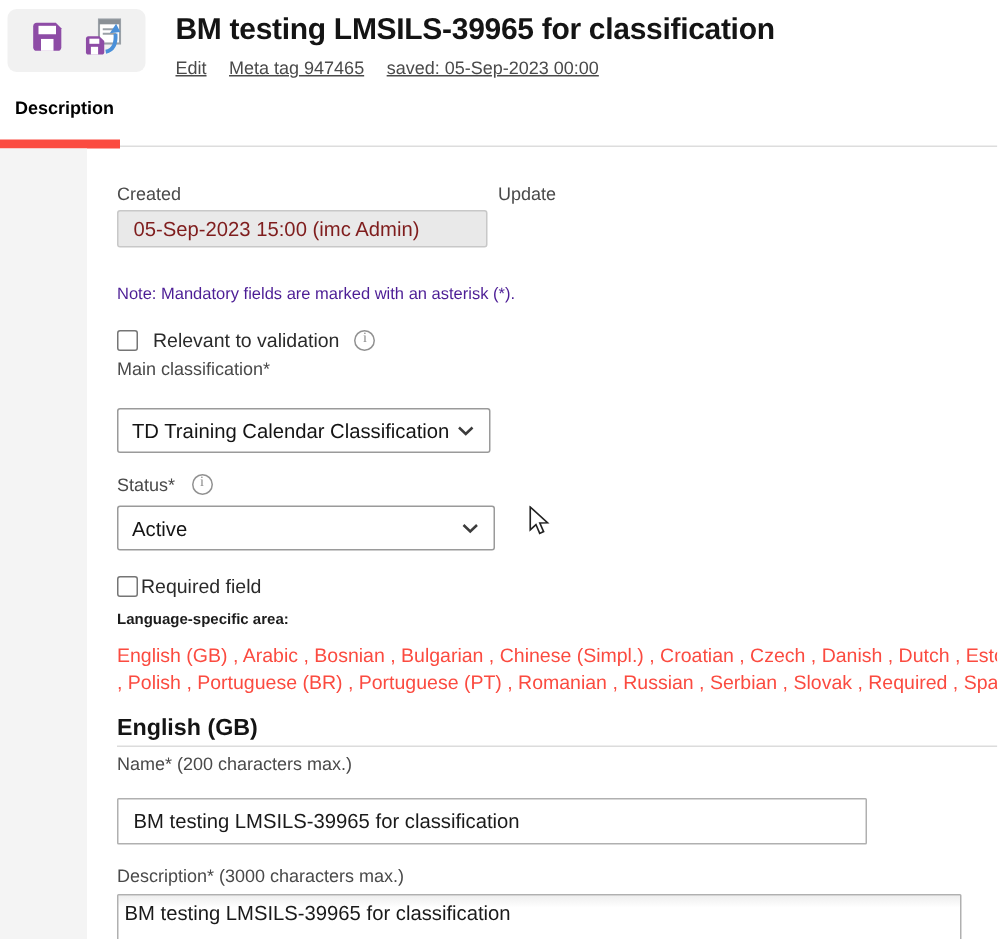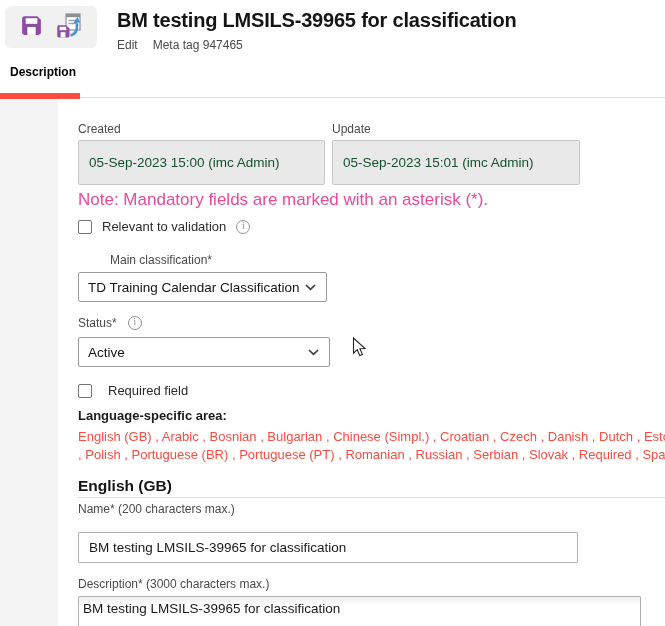--- a/index.html
+++ b/index.html
@@ -8,55 +8,55 @@
   .page { position:relative; width:665px; height:626px; overflow:hidden; background:#fff; }
 
   
   .toolbar { position:absolute; left:5px; top:6px; width:92px; height:42px;
              background:#f1f1f1; border-radius:6px; display:flex; align-items:center;
              justify-content:center; gap:12px; }
   .icon-btn { display:flex; align-items:center; justify-content:center; cursor:pointer; }
   .page-title { position:absolute; left:117px; top:9px; font-size:20px; font-weight:700;
                 color:#141414; letter-spacing:-0.2px; white-space:nowrap; }
   .meta-line { position:absolute; left:117px; top:38px; font-size:12px; color:#4a4a4a;
-               display:flex; gap:15px; white-space:nowrap; }
+               display:flex; gap:15px; white-space:nowrap;text-decoration:underline; }
 
   
   .tab-label { position:absolute; left:10px; top:65px; font-size:12px; font-weight:700;
                color:#000000; cursor:pointer; }
   .tab-line { position:absolute; left:0; top:97px; width:665px; height:1px; background:#ddd; }
   .tab-underline { position:absolute; left:0; top:93px; width:80px; height:6px; background:#fb4b40; }
 
   
   .sidebar { position:absolute; left:0; top:99px; width:58px; height:527px; background:#f4f4f4; }
 
   .label { font-size:12px; color:#4a4a4a; }
   .abs { position:absolute; }
 
-  .readonly-field { height:45px; background:#e9e9e9; border:1px solid #c8c8c8; border-radius:2px;
-                    display:flex; align-items:center; padding-left:10px; font-size:13.5px; color:#14532d; }
+  .readonly-field { height:25px; background:#e9e9e9; border:1px solid #c8c8c8; border-radius:2px;
+                    display:flex; align-items:center; padding-left:10px; font-size:13.5px; color:#7f1d1d; }
 
-  .note { font-size:17px; color:#ec4899; }
+  .note { font-size:11px; color:#4c1d95; }
 
   .checkbox-row { display:flex; align-items:center; }
   input[type="checkbox"] { appearance:none; -webkit-appearance:none; width:14px; height:14px;
                            border:1px solid #757575; border-radius:2px; background:#fff; cursor:pointer; }
   .cb-label { font-size:13px; color:#2b2b2b; }
 
   .info-icon { width:14px; height:14px; border:1px solid #919191; border-radius:50%;
                color:#8a8a8a; font-size:9.5px; font-family:"Liberation Serif", serif;
                display:inline-flex; align-items:center; justify-content:center; line-height:1; }
 
   .select-box { height:30px; background:#fff; border:1px solid #9a9a9a; border-radius:2px;
                 display:flex; align-items:center; padding:0 10px 0 9px; font-size:13.5px;
                 color:#141414; cursor:pointer; }
   .select-box .sel-text { flex:1; white-space:nowrap; overflow:hidden; }
   .select-box svg { flex:0 0 auto; margin-left:6px; }
 
-  .lang-head { font-size:13px; font-weight:700; color:#1c1c1c; }
+  .lang-head { font-size:10px; font-weight:700; color:#1c1c1c; }
   .lang-line { font-size:13px; color:#fb4b40; white-space:nowrap; line-height:17.5px; }
   .lang-link { color:#fb4b40; text-decoration:none; cursor:pointer; }
 
   .section-heading { font-size:15.5px; font-weight:700; color:#141414; }
   .section-rule { position:absolute; height:1px; background:#dcdcdc; }
 
   .text-input { height:31px; width:100%; border:1px solid #b0b0b0; border-radius:1px;
                 font-family:"Liberation Sans", sans-serif; font-size:13.5px; color:#1a1a1a;
                 padding-left:10px; background:#fff; outline:none; }
   .text-area { width:100%; height:60px; border:1px solid #b0b0b0; border-radius:1px;
@@ -95,63 +95,63 @@
           <polygon points="17.2,11.2 21.4,4.9 24.2,10.4" fill="#4a90d9"></polygon>
         </svg>
       </span>
     </div>
   </div>
 
   <h1 class="page-title">BM testing LMSILS-39965 for classification</h1>
   <div class="meta-line">
     <span>Edit</span>
     <span>Meta tag 947465</span>
+    <span>saved: 05-Sep-2023 00:00</span>
   </div>
 
   <div class="tab-label">Description</div>
   <div class="tab-line"></div>
   <div class="tab-underline"></div>
 
   <div class="sidebar"></div>
 
   <div class="abs label" style="left:78px; top:122px;">Created</div>
   <div class="abs readonly-field" style="left:78px; top:140px; width:247px;">05-Sep-2023 15:00 (imc Admin)</div>
   <div class="abs label" style="left:332px; top:122px;">Update</div>
-  <div class="abs readonly-field" style="left:332px; top:140px; width:248px;">05-Sep-2023 15:01 (imc Admin)</div>
 
   <div class="abs note" style="left:78px; top:190px;">Note: Mandatory fields are marked with an asterisk (*).</div>
 
   <div class="abs checkbox-row" style="left:78px; top:219px;">
     <input type="checkbox" style="">
     <span class="cb-label" style="margin-left:10px;">Relevant to validation</span>
     <span class="info-icon" style="margin-left:10px;">i</span>
   </div>
 
-  <div class="abs label" style="left:78px; top:253px;margin-left:32px;">Main classification*</div>
+  <div class="abs label" style="left:78px; top:239px;">Main classification*</div>
   <div class="abs select-box" style="left:78px; top:272px; width:249px;">
     <span class="sel-text">TD Training Calendar Classification1</span>
     <svg width="11" height="7" viewBox="0 0 11 7">
         <polyline points="1,1 5.5,5.3 10,1" fill="none" stroke="#3c3c3c" stroke-width="1.7"></polyline>
       </svg>
   </div>
 
   <div class="abs checkbox-row" style="left:78px; top:316px;justify-content:space-between;">
     <span class="label">Status*</span>
     <span class="info-icon" style="margin-left:11px;">i</span>
   </div>
   <div class="abs select-box" style="left:78px; top:337px; width:252px;">
     <span class="sel-text">Active</span>
     <svg width="11" height="7" viewBox="0 0 11 7">
         <polyline points="1,1 5.5,5.3 10,1" fill="none" stroke="#3c3c3c" stroke-width="1.7"></polyline>
       </svg>
   </div>
 
   <div class="abs checkbox-row" style="left:78px; top:383px;">
     <input type="checkbox" style="">
-    <span class="cb-label" style="margin-left:16px;">Required field</span>
+    <span class="cb-label" style="margin-left:2px;">Required field</span>
   </div>
 
   <div class="abs lang-head" style="left:78px; top:408px;">Language-specific area:</div>
   <div class="abs" style="left:78px; top:428px; width:587px; overflow:hidden;">
     <div class="lang-line"><a class="lang-link">English (GB)</a> , <a class="lang-link">Arabic</a> , <a class="lang-link">Bosnian</a> , <a class="lang-link">Bulgarian</a> , <a class="lang-link">Chinese (Simpl.)</a> , <a class="lang-link">Croatian</a> , <a class="lang-link">Czech</a> , <a class="lang-link">Danish</a> , <a class="lang-link">Dutch</a> , <a class="lang-link">Estonian</a> ,  ,  ,  ,  ,  ,  ,  ,  , </div>
     <div class="lang-line">, <a class="lang-link">Polish</a> , <a class="lang-link">Portuguese (BR)</a> , <a class="lang-link">Portuguese (PT)</a> , <a class="lang-link">Romanian</a> , <a class="lang-link">Russian</a> , <a class="lang-link">Serbian</a> , <a class="lang-link">Slovak</a> , <a class="lang-link">Required</a> , <a class="lang-link">Spanish</a> , </div>
   </div>
 
   <div class="abs section-heading" style="left:78px; top:477px;">English (GB)</div>
   <div class="section-rule" style="left:78px; top:497px; width:587px;"></div>

